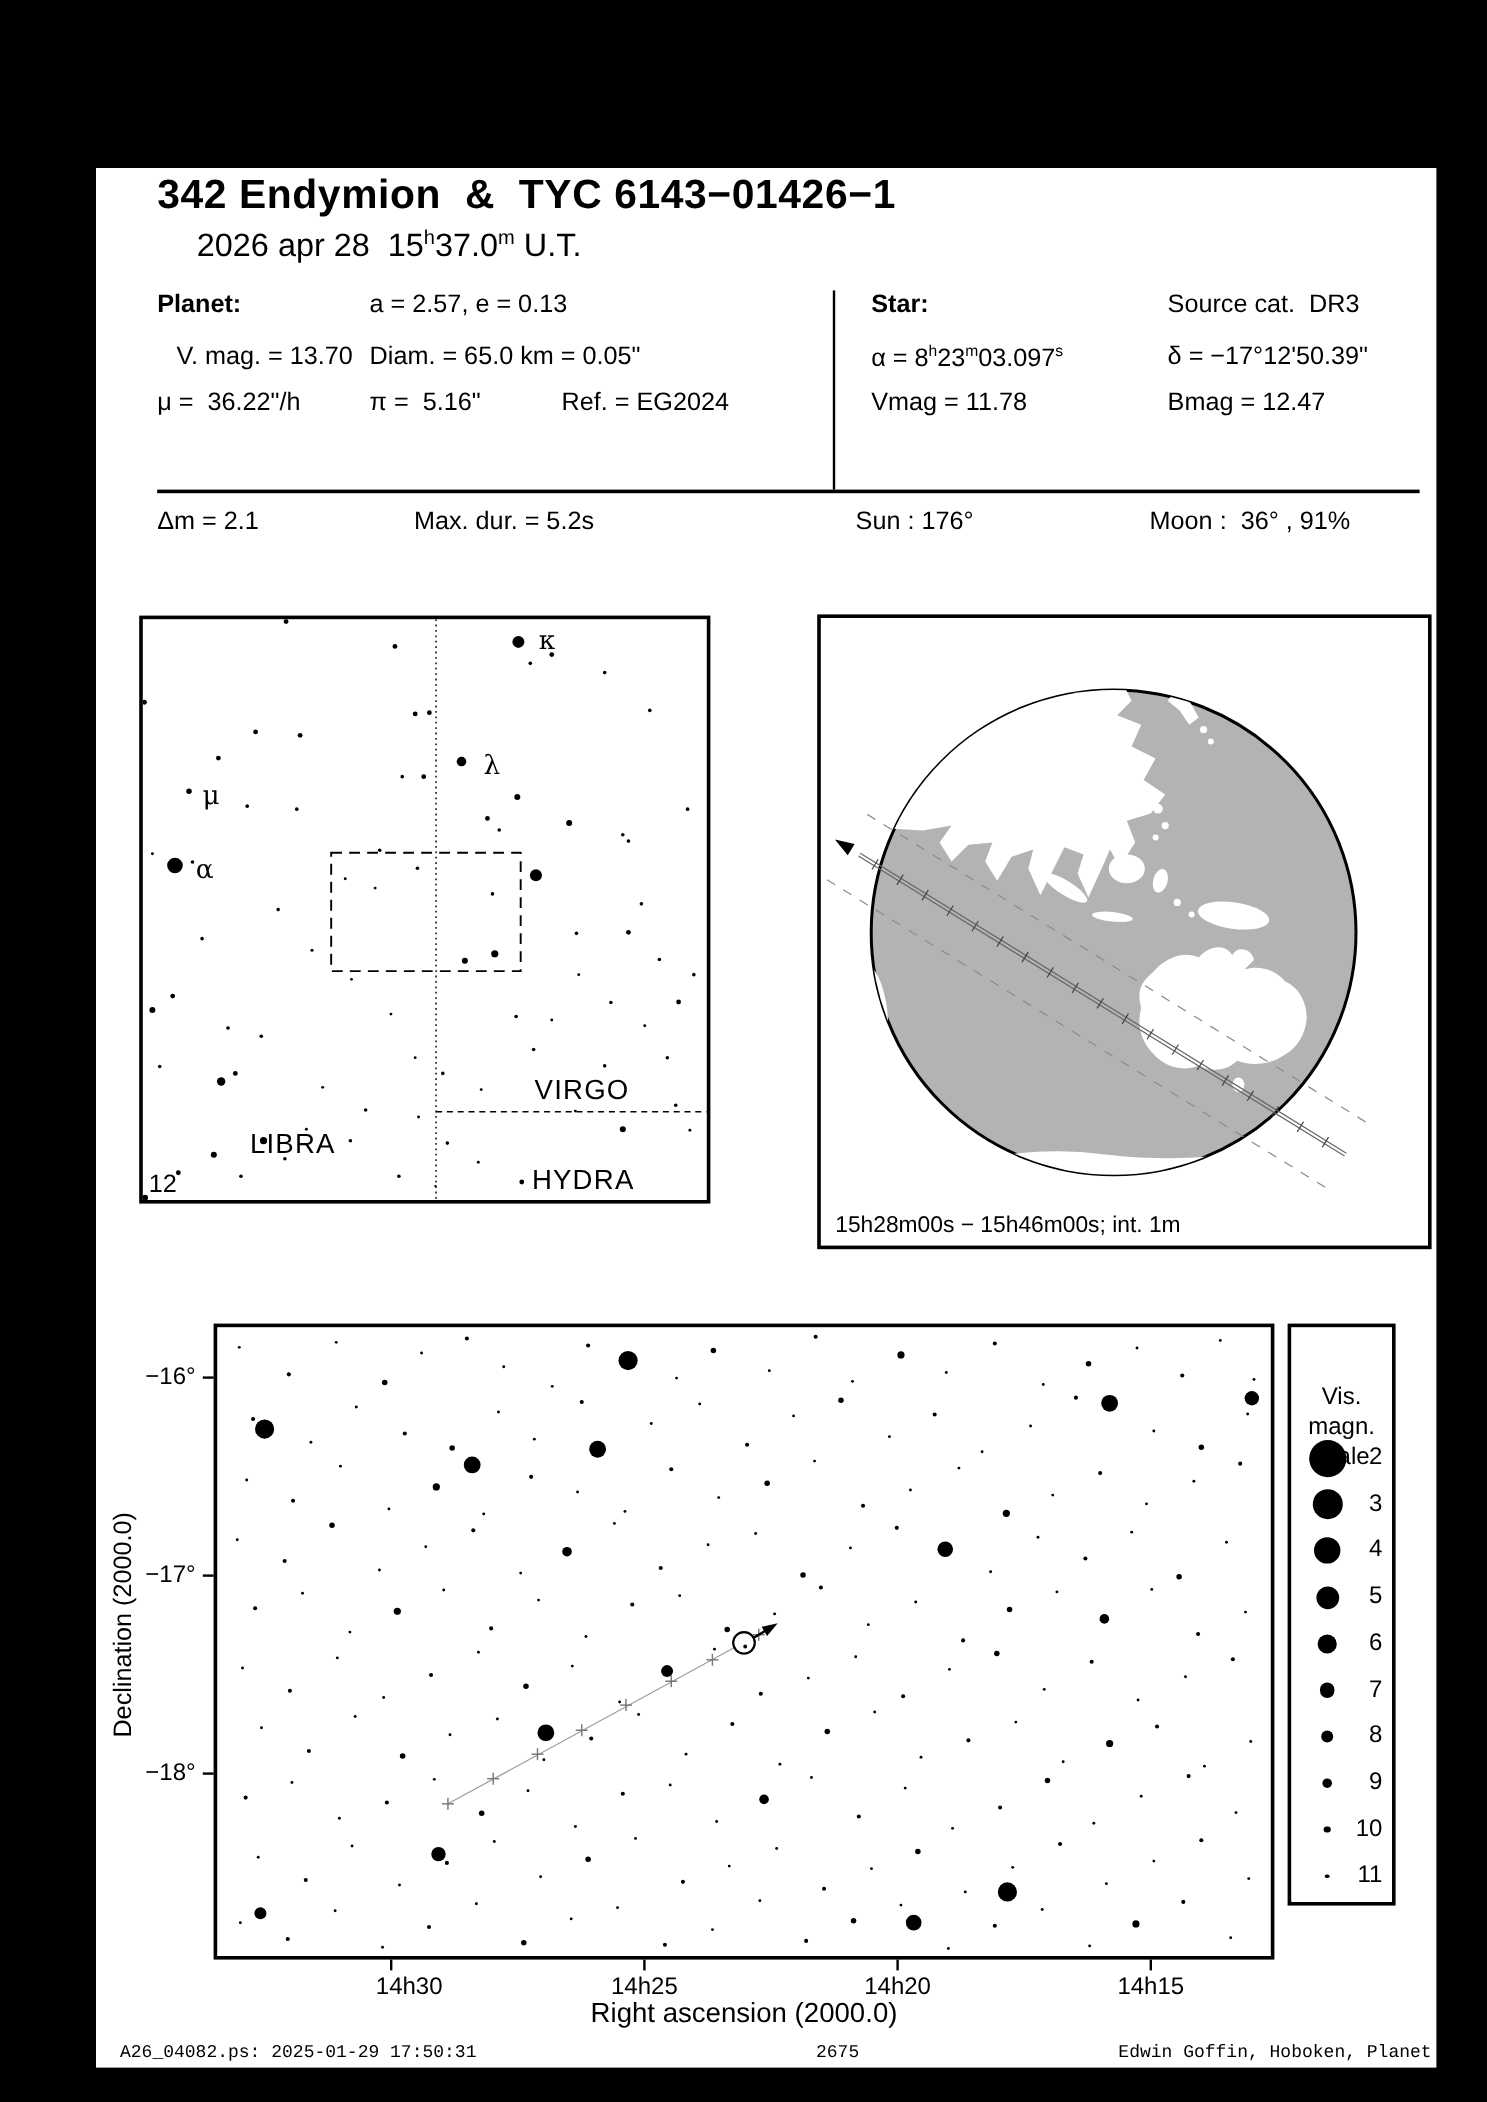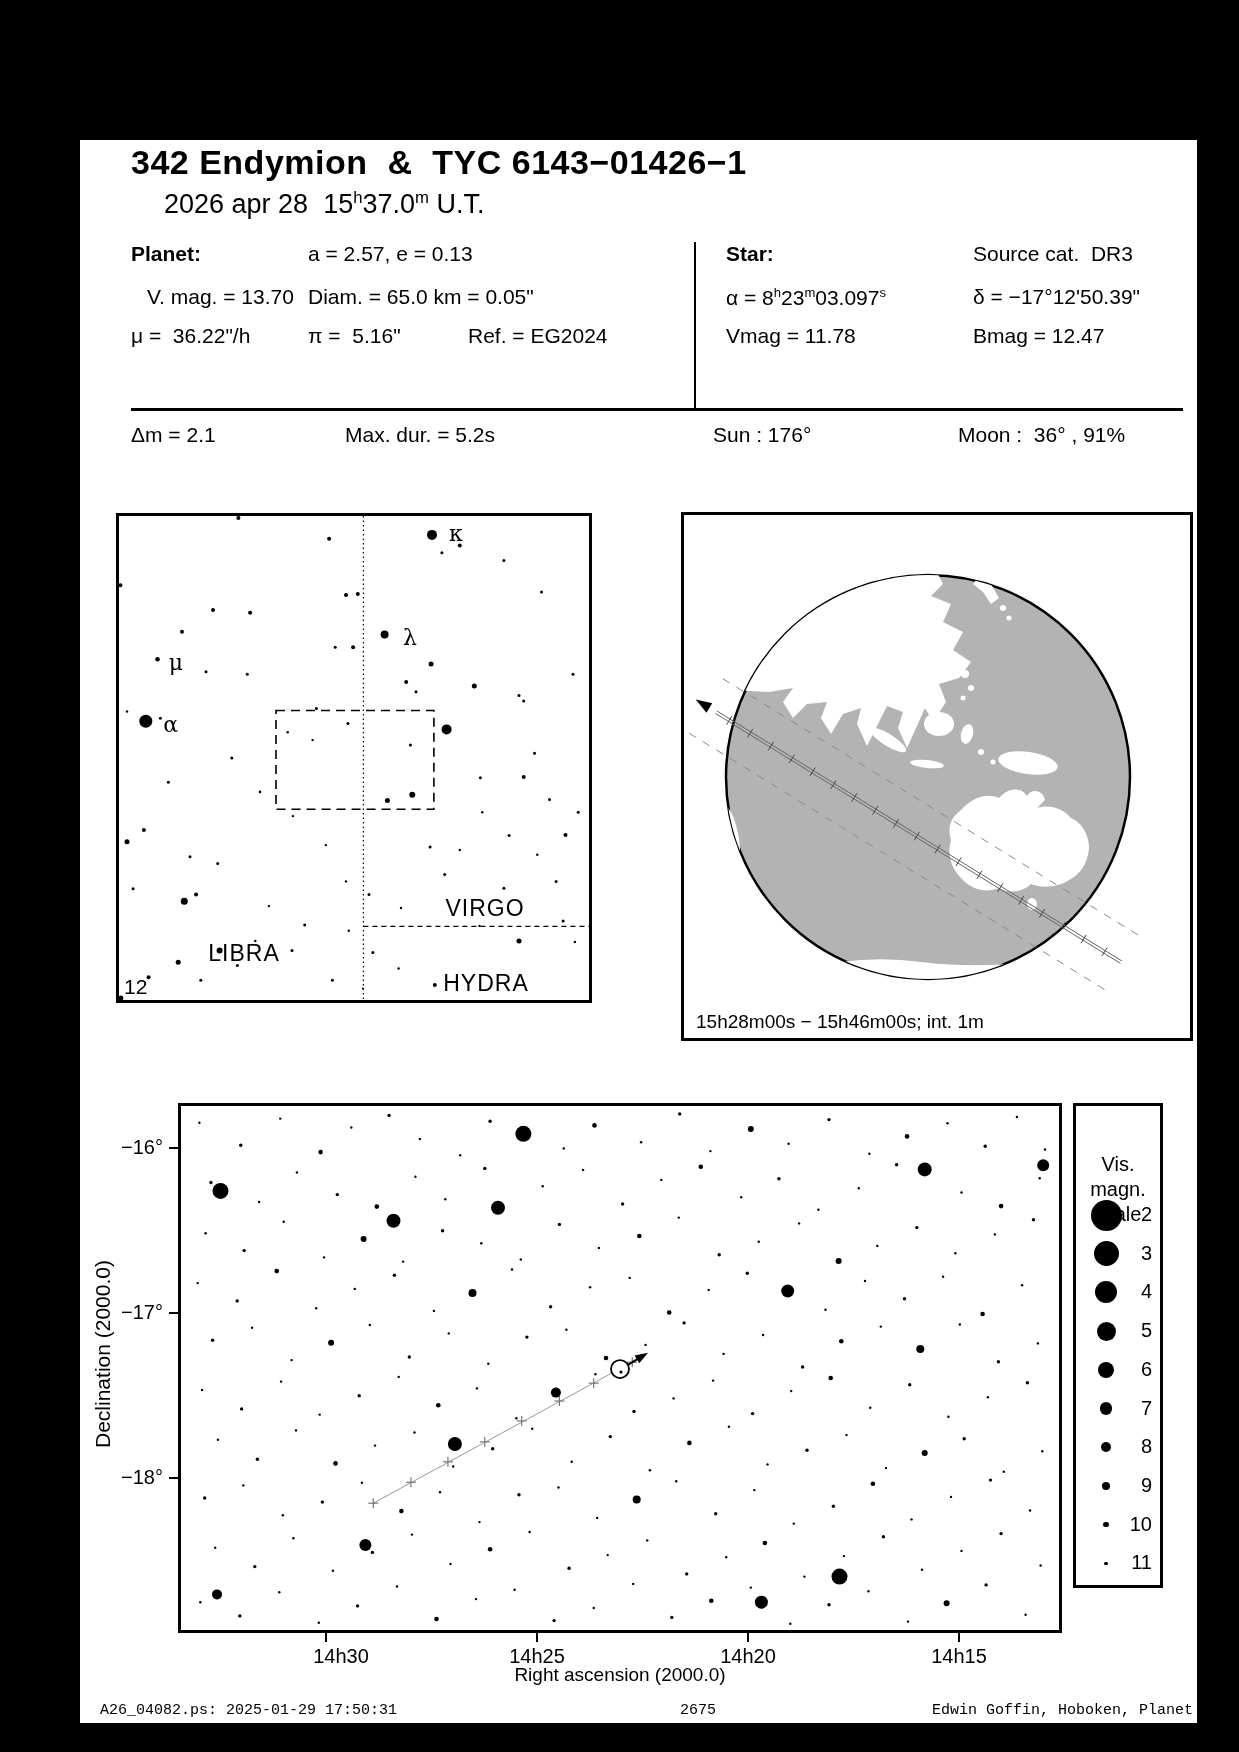--- a/index.html
+++ b/index.html
@@ -18,21 +18,21 @@
   #overview{left:36px;top:373px;width:470px;height:484px;}
   #globebox{left:601px;top:372px;width:506px;height:523px;}
   #detail{left:98px;top:963px;width:878px;height:524px;}
   #legend{left:993px;top:963px;width:84px;height:479px;}
   .constname{position:absolute;font-size:23px;letter-spacing:1px;text-align:center;width:140px;}
   .corner12{position:absolute;left:5px;bottom:1px;font-size:21px;}
   .caption{position:absolute;left:12px;bottom:5px;font-size:19px;}
   .tick{position:absolute;background:#000;}
   .xticklab{position:absolute;font-size:20px;width:90px;text-align:center;}
   .yticklab{position:absolute;font-size:20px;width:70px;text-align:right;}
-  .xaxis{position:absolute;left:300px;top:1664px;width:640px;text-align:center;font-size:19px;}
+  .xaxis{position:absolute;left:300px;top:1664px;width:640px;text-align:center;font-size:23px;}
   .yaxis{position:absolute;left:103px;top:1355px;width:260px;margin-left:-130px;margin-top:-13px;
          text-align:center;font-size:21px;transform:rotate(-90deg);}
   .leg-title{position:absolute;left:0;top:6px;width:100%;text-align:center;font-size:20px;line-height:25px;margin-top:40px;}
   .leg-dot{position:absolute;border-radius:50%;background:#000;}
   .leg-num{position:absolute;font-size:20px;width:32px;text-align:right;}
   .footer{position:absolute;top:1702px;font-size:15px;font-family:"Liberation Mono",monospace;color:#000;}
   svg{position:absolute;left:0;top:0;}
   svg text{font-family:"Liberation Sans",sans-serif;}
   .greek{font-family:"DejaVu Serif",serif;}
 </style>

